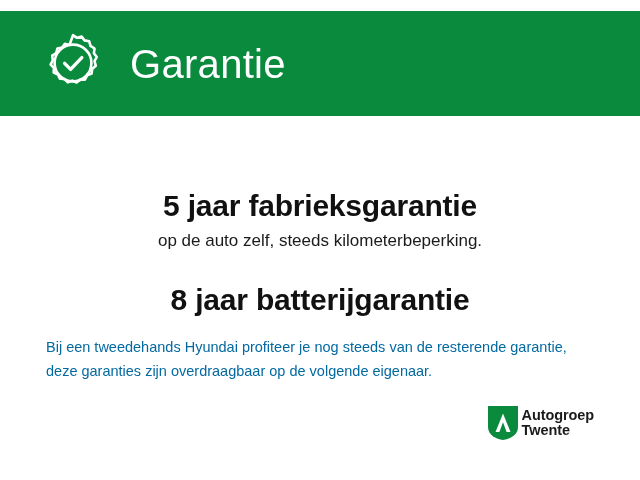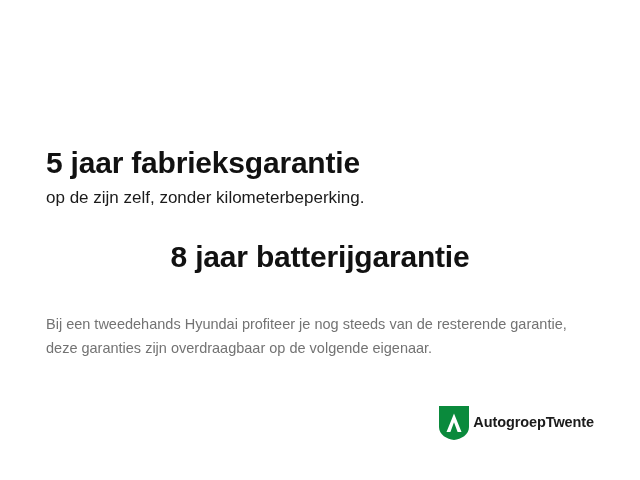--- a/index.html
+++ b/index.html
@@ -53,82 +53,95 @@
     left: 0;
     top: 116px;
     width: 640px;
     height: 364px;
     padding: 0 46px;
     box-sizing: border-box;
   }
   .block {
     margin: 0;
   }
-  .block.first { padding-top: 30px; }
+  .block.first { padding-top: 73px; text-align: center; }
   .block.second { padding-top: 32px; text-align: center; }
   .headline {
     font-size: 30px;
     font-weight: bold;
     color: #111111;
     line-height: 1.15;
     margin: 0 0 6px 0;
     letter-spacing: -0.2px;
   }
   .subline {
     font-size: 17px;
     font-weight: 400;
     color: #1b1b1b;
     line-height: 1.25;
     margin: 0;
   }
   .note {
-    margin-top: 39px;
+    margin-top: 19px;
     font-size: 14.5px;
-    color: #737373;
+    color: #0369a1;
     line-height: 1.65;
     max-width: 556px;
   }
   
   .logo {
     position: absolute;
     right: 46px;
     bottom: 38px;
     display: flex;
     align-items: center;
   }
   .logo-mark {
     width: 34px;
     height: 38px;
     flex: 0 0 34px;
   }
   .logo-text {
     margin-left: 2px;
     display: flex;
-    flex-direction: row;
+    flex-direction: column;
     justify-content: center;
     line-height: 1.05;
   }
   .logo-line {
     font-size: 14.5px;
     font-weight: bold;
     color: #1b1b1b;
     letter-spacing: -0.1px;
   }
 </style>
 </head>
 <body>
 
 <div class="card">
 
+  <div class="banner">
+    <span class="badge-icon">
+      <svg viewBox="0 0 66 66" width="66" height="66" aria-hidden="true">
+        <g fill="none" stroke="#ffffff" stroke-width="2.6" stroke-linecap="round" stroke-linejoin="round">
+          <path d="M33 4.2
+                   l4.0 2.6 4.6 -1.2 2.9 3.8 4.7 0.9 1.3 4.6 4.0 2.6 -0.6 4.7 2.9 3.8 -2.3 4.2 1.3 4.6 -3.6 3.1 -0.6 4.7 -4.4 1.8 -2.3 4.2 -4.7 -0.2 -3.6 3.1 -4.3 -1.9 -4.4 1.8 -3.3 -3.4 -4.7 -0.2 -1.9 -4.3 -4.3 -1.9 0.2 -4.7 -3.3 -3.4 2.2 -4.2 -0.6 -4.7 4.0 -2.5 1.2 -4.6 4.7 -0.9 2.8 -3.8 4.6 1.1z"></path>
+          <circle cx="33" cy="32" r="18.4"></circle>
+          <path d="M24.6 32.4 l6.0 6.0 11.2 -11.8" stroke-width="3.4"></path>
+        </g>
+      </svg>
+    </span>
+    <span class="banner-title">Garantie</span>
+  </div>
 
   <div class="body">
 
     <div class="block first">
       <div class="headline">5 jaar fabrieksgarantie</div>
-      <div class="subline">op de zijn zelf, zonder kilometerbeperking.</div>
+      <div class="subline">op de auto zelf, steeds kilometerbeperking.</div>
     </div>
 
     <div class="block second">
       <div class="headline">8 jaar batterijgarantie</div>
     </div>
 
     <div class="note">Bij een tweedehands Hyundai profiteer je nog steeds van de resterende garantie, deze garanties zijn overdraagbaar op de volgende eigenaar.</div>
 
   </div>
 

